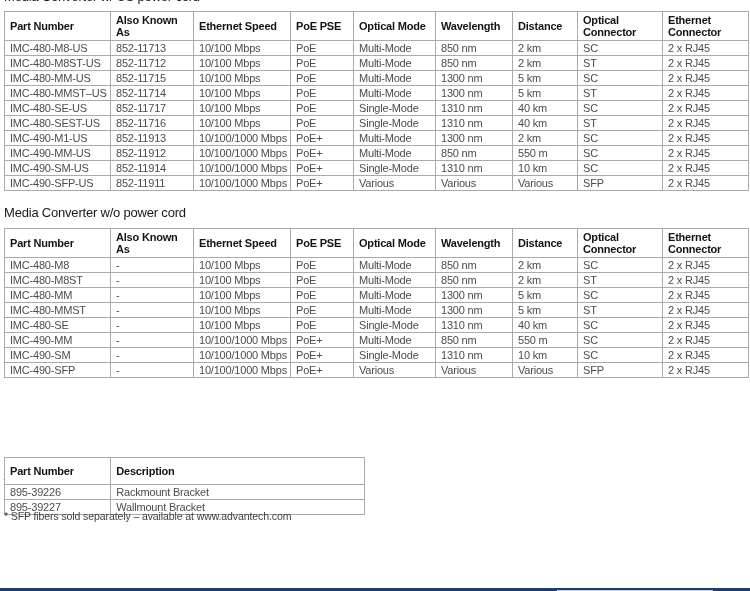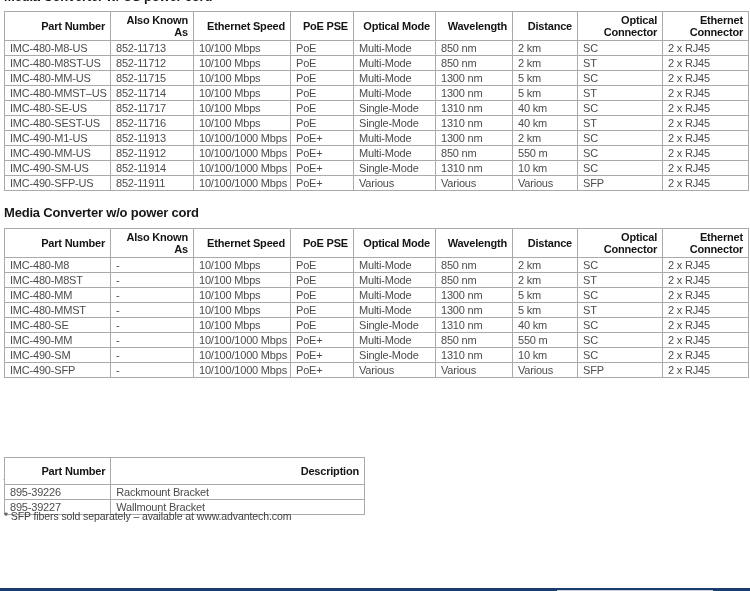--- a/index.html
+++ b/index.html
@@ -6,21 +6,21 @@
   html, body { width: 750px; height: 591px; }
   body {
     position: relative;
     background: #ffffff;
     font-family: "Liberation Sans", sans-serif;
     overflow: hidden;
   }
 
   
   .section-title {
-    font-weight: bold;
+    font-weight: normal;
     font-size: 13px;
     color: #171717;
     letter-spacing: -0.2px;
   }
   .cut-title-clip {
     position: absolute;
     top: 0; left: 4px;
     height: 5px;
     overflow: hidden;
   }
@@ -33,21 +33,21 @@
     border-collapse: collapse;
     table-layout: fixed;
     background: #ffffff;
     border: 1px solid #878787;
   }
   table.spec th, table.spec td { border: 1px solid #aaaaaa; }
   table.spec th {
     font-size: 11px;
     font-weight: bold;
     color: #141414;
-    text-align: right;
+    text-align: left;
     vertical-align: middle;
     padding: 2px 5px;
     line-height: 12px;
     letter-spacing: -0.2px;
   }
   table.spec thead th { height: 27px; }
   table.spec td {
     font-size: 11px;
     color: #4c4c4c;
     padding: 0 5px;

